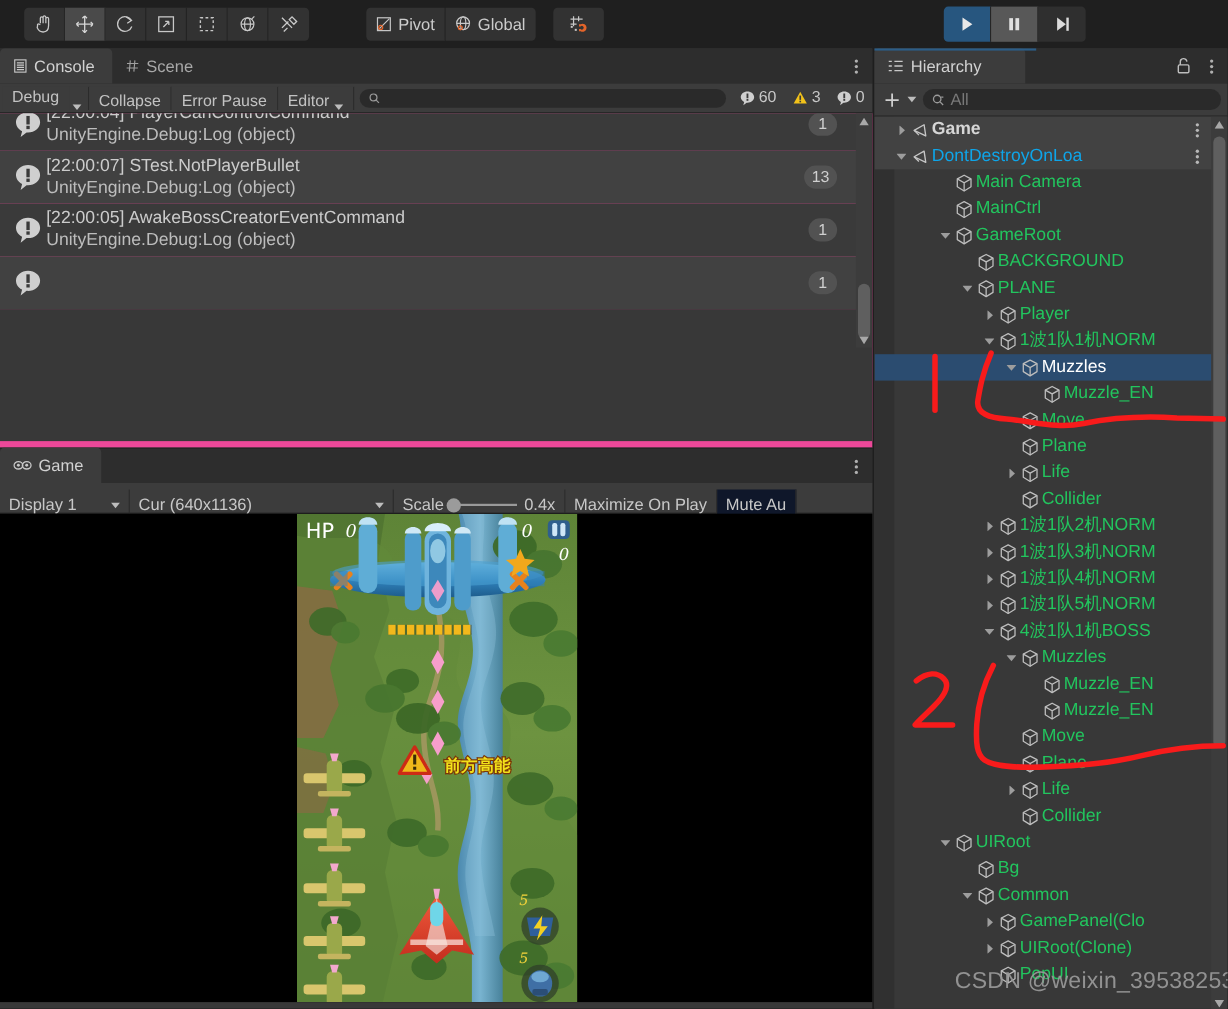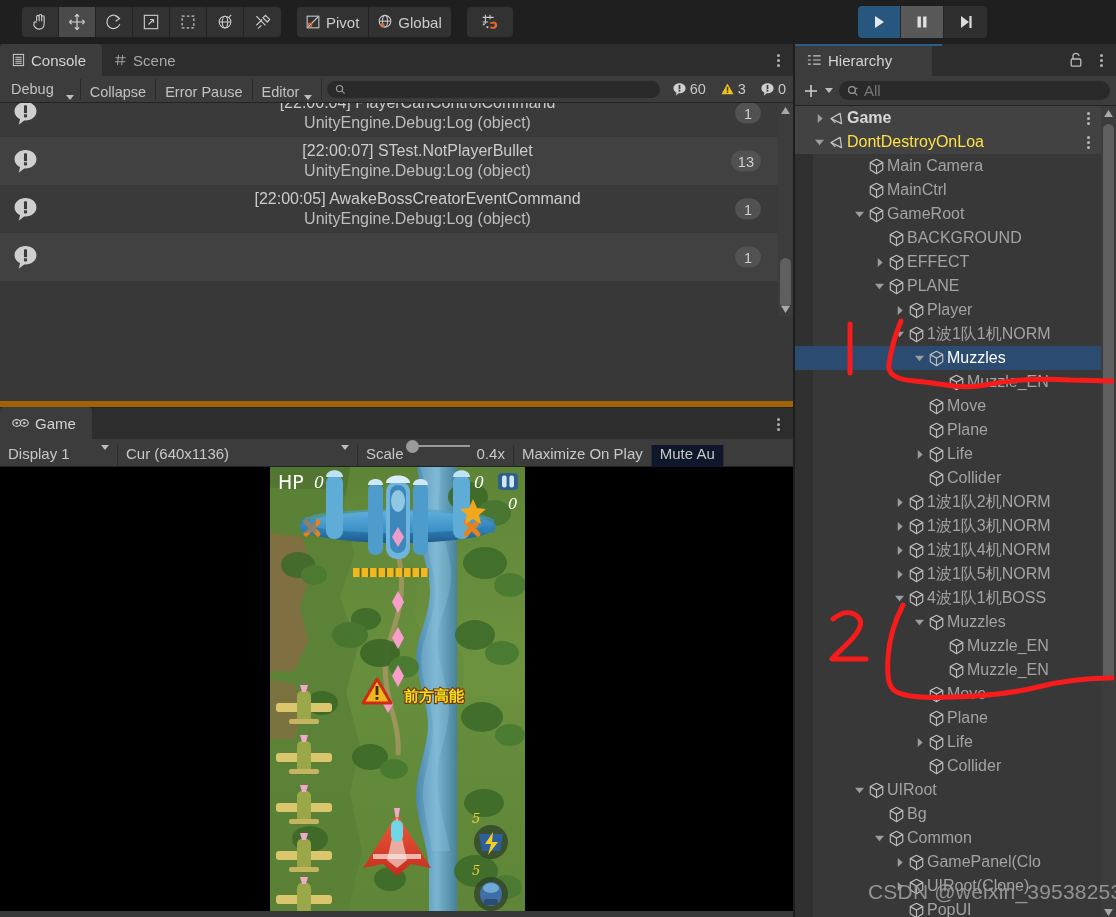--- a/index.html
+++ b/index.html
@@ -26,21 +26,21 @@
   }
   .tbtn:first-child { border-radius: 4px 0 0 4px; }
   .tbtn:last-child { border-radius: 0 4px 4px 0; border-right: none; }
   .tbtn.sel { background: #4a4a4a; }
   .spacer-s { width: 16px; }
   .pivbtn {
     height: 30px; background: #323232; color: #cccccc; font-size: 15px;
     display: flex; align-items: center; gap: 3px; padding: 0 9px 0 6px; cursor: pointer;
     border-right: 1px solid #232323;
   }
-  .pivbtn:first-of-type { border-radius: 4px 0 0 4px; }
+  .pivbtn:first-of-type { border-radius: 4px 0 0 4px; margin-left: 36px; }
   .pivbtn:last-of-type { border-radius: 0 4px 4px 0; border-right: none; }
   .snapbtn {
     height: 30px; width: 46px; background: #323232; border-radius: 4px;
     display: flex; align-items: center; justify-content: center; cursor: pointer;
   }
   .play-grp { position: absolute; left: 858px; top: 6px; display: flex; }
   .pbtn {
     width: 43px; height: 32px; display: flex; align-items: center; justify-content: center;
     background: #2f2f2f; cursor: pointer; border-right: 1px solid #252525;
   }
@@ -82,21 +82,21 @@
   .cbtn.divr { border-right: 1px solid #2b2b2b; align-items: flex-end; }
   .caret { width: 0; height: 0; border-left: 4px solid transparent; border-right: 4px solid transparent;
            border-top: 5px solid #bdbdbd; margin-left: 5px; }
   .csearch {
     flex: 1; height: 17px; margin: 0 5px; background: #2a2a2a; border-radius: 9px;
     display: flex; align-items: center; padding-left: 8px; cursor: text;
   }
   .cnt { display: flex; align-items: center; gap: 3px; padding: 0 7px; font-size: 14.5px; color: #c8c8c8; cursor: pointer; }
 
   
-  .clist { position: relative; height: 304px; background: #a16207; overflow: hidden; text-align: center; }
+  .clist { position: relative; height: 304px; background: #ec4899; overflow: hidden; }
   .crow { height: 48px; display: flex; align-items: center; padding-left: 8px; position: relative; }
   .crow.even { background: #3a3a3a; }
   .crow.odd  { background: #414141; }
   .cicon { width: 34px; flex: 0 0 34px; display: flex; align-items: center; justify-content: center; }
   .ctext { flex: 1; min-width: 0; }
   .cl1 { font-size: 16px; color: #cccccc; line-height: 20px; white-space: nowrap; }
   .cl2 { font-size: 16px; color: #bdbdbd; line-height: 20px; white-space: nowrap; }
   .cbadge {
     position: absolute; right: 32px; top: 50%; transform: translateY(-50%);
     min-width: 26px; height: 21px; border-radius: 11px; background: #525252; color: #cfcfcf;
@@ -105,44 +105,44 @@
   .cempty { background: #383838; }
 
   
   .vsb { position: absolute; right: 0; top: 0; width: 15px; height: 100%; background: #3c3c3c; }
   .vsb .arw { width: 15px; height: 14px; display: flex; align-items: center; justify-content: center; cursor: pointer; }
   .vsb .thumb { position: absolute; width: 11px; left: 2px; background: #5f5f5f; border-radius: 6px; cursor: pointer; }
 
   
   .gtool { height: 28px; background: #3c3c3c; display: flex; align-items: center; border-bottom: 1px solid #232323; }
   .gseg {
-    height: 28px; display: flex; padding: 0 8px; font-size: 15px; color: #c8c8c8;
+    height: 28px; display: flex; align-items: center; padding: 0 8px; font-size: 15px; color: #c8c8c8;
     border-right: 1px solid #2b2b2b; cursor: pointer; white-space: nowrap; margin-top: 13px;
   }
   .slider-track { width: 62px; height: 2px; background: #9a9a9a; margin: 0 7px 0 4px; position: relative; }
   .slider-knob { position: absolute; left: -2px; top: -5px; width: 13px; height: 13px; border-radius: 50%; background: #9b9b9b; }
 
   
   .gview { position: relative; width: 793px; height: 444px; background: #000; overflow: hidden; }
   .gcanvas { position: absolute; left: 270px; top: 0; width: 255px; height: 444px; overflow: hidden; }
 
   
   .htool { height: 30px; background: #3c3c3c; display: flex; align-items: center; padding: 0 6px; gap: 4px; border-bottom: 1px solid #232323; }
   .plusbtn { display: flex; align-items: center; gap: 4px; color: #c8c8c8; cursor: pointer; padding: 0 2px; }
   .hsearch { flex: 1; height: 19px; background: #2a2a2a; border-radius: 10px; display: flex; align-items: center; padding-left: 8px; gap: 5px; cursor: text; }
   .hsearch span { font-size: 15px; color: #787878; }
 
   .htree { position: relative; height: 813px; background: #383838; overflow: hidden; }
   .hrow { position: relative; height: 24px; display: flex; align-items: center; white-space: nowrap; }
   .hrow.hdr { background: #424242; }
   .hrow.sel { background: #2b4c70; }
   .hrow .arrow { width: 13px; height: 24px; display: flex; align-items: center; justify-content: center; flex: 0 0 13px; cursor: pointer; }
-  .hlabel { font-size: 16px; color: #a3a3a3; line-height: 24px; }
+  .hlabel { font-size: 16px; color: #22c55e; line-height: 24px; }
   .hrow.hdr .hlabel { color: #d6d6d6; font-weight: bold; }
-  .hrow.hdr.dim .hlabel { font-weight: normal; color: #fde047; }
+  .hrow.hdr.dim .hlabel { font-weight: normal; color: #0ea5e9; }
   .hrow.sel .hlabel { color: #ffffff; }
   .hico { width: 21px; flex: 0 0 21px; display: flex; align-items: center; justify-content: center; }
   .hkebab { position: absolute; right: 22px; top: 3px; width: 12px; height: 18px;
             display: flex; flex-direction: column; align-items: center; justify-content: center; gap: 2px; cursor: pointer; }
   .hkebab i { width: 3px; height: 3px; background: #b8b8b8; border-radius: 50%; display: block; }
   .gutter { position: absolute; left: 0; top: 0; width: 18px; height: 100%; background: #303030; pointer-events: none; }
 
   .annot { position: absolute; left: 0; top: 0; width: 100%; height: 100%; pointer-events: none; }
   .watermark {
     position: absolute; left: 868px; top: 880px; font-size: 21px; color: #9a9a9a;
@@ -750,35 +750,20 @@
               <svg width="17" height="17" viewBox="0 0 18 18">
                 <path d="M9 1.4l6.6 3.5v7.6L9 16.6 2.4 12.5V4.9z" fill="none" stroke="#bdbdbd" stroke-width="1.25" stroke-linejoin="round"></path>
                 <path d="M2.4 4.9L9 8.6l6.6-3.7M9 8.6v8" fill="none" stroke="#bdbdbd" stroke-width="1.25"></path>
               </svg>
             </div>
             <span class="hlabel">BACKGROUND</span>
           </div>
           <div class="hrow">
             <div style="width:78px;flex:0 0 78px;"></div>
             <div class="arrow">
-              <svg width="8" height="9" viewBox="0 0 8 10">
-                <path d="M1.5 0L7 5l-5.5 5z" fill="#9d9d9d"></path>
-              </svg>
-            </div>
-            <div class="hico">
-              <svg width="17" height="17" viewBox="0 0 18 18">
-                <path d="M9 1.4l6.6 3.5v7.6L9 16.6 2.4 12.5V4.9z" fill="none" stroke="#bdbdbd" stroke-width="1.25" stroke-linejoin="round"></path>
-                <path d="M2.4 4.9L9 8.6l6.6-3.7M9 8.6v8" fill="none" stroke="#bdbdbd" stroke-width="1.25"></path>
-              </svg>
-            </div>
-            <span class="hlabel">EFFECT</span>
-          </div>
-          <div class="hrow">
-            <div style="width:78px;flex:0 0 78px;"></div>
-            <div class="arrow">
               <svg width="9" height="8" viewBox="0 0 10 8">
                 <path d="M0 1.5h10L5 7.5z" fill="#9d9d9d"></path>
               </svg>
             </div>
             <div class="hico">
               <svg width="17" height="17" viewBox="0 0 18 18">
                 <path d="M9 1.4l6.6 3.5v7.6L9 16.6 2.4 12.5V4.9z" fill="none" stroke="#bdbdbd" stroke-width="1.25" stroke-linejoin="round"></path>
                 <path d="M2.4 4.9L9 8.6l6.6-3.7M9 8.6v8" fill="none" stroke="#bdbdbd" stroke-width="1.25"></path>
               </svg>
             </div>

